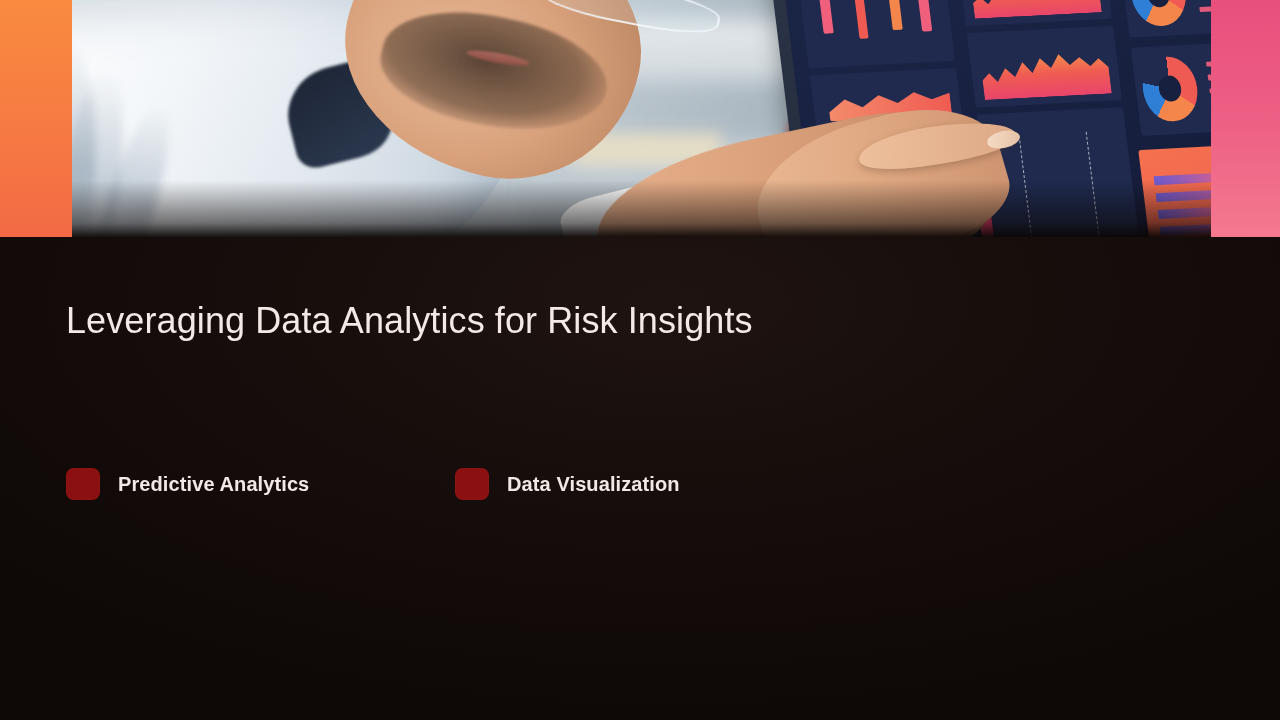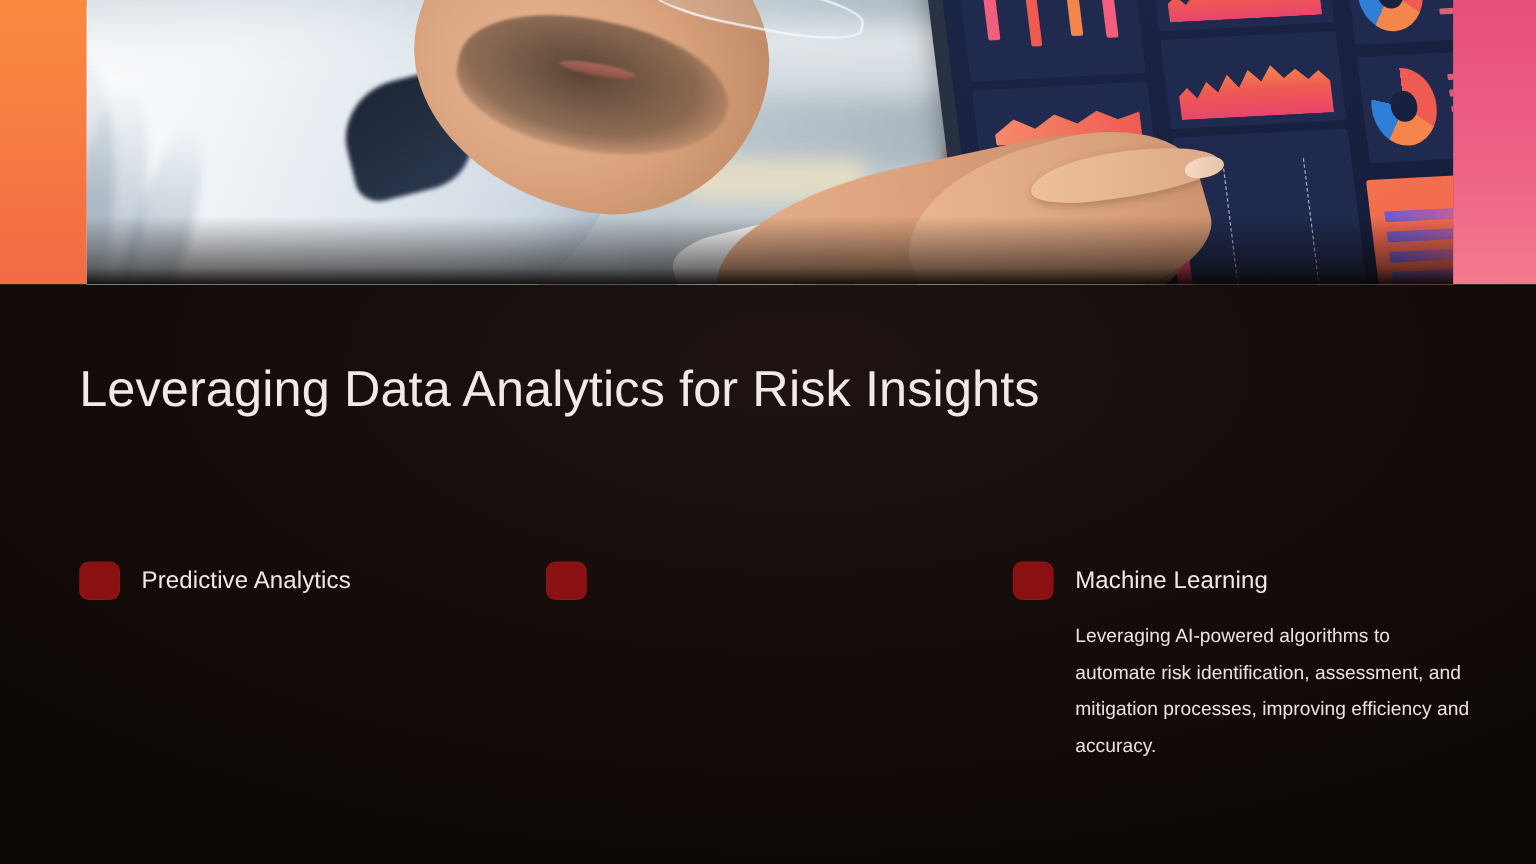--- a/index.html
+++ b/index.html
@@ -260,21 +260,21 @@
   }
 
   .photo-shade {
     position:absolute; inset:0;
     background:linear-gradient(180deg, rgba(0,0,0,0) 76%, rgba(10,6,5,.55) 94%, rgba(10,6,5,.95) 100%);
     pointer-events:none;
   }
 
   .title {
     position:absolute; left:66px; top:300px;
-    font-size:42px; font-weight:400;
+    font-size:36px; font-weight:400;
     letter-spacing:.1px;
     color:#f3e9e6;
     white-space:nowrap;
   }
 
   .columns {
     position:absolute; left:66px; top:466px;
     width:1160px;
     display:flex;
   }
@@ -287,21 +287,21 @@
   }
   .marker {
     width:34px; height:32px;
     background:#8a1011;
     border-radius:8px;
     flex:0 0 auto;
     box-shadow:inset 0 0 0 1px rgba(160,30,30,.25);
   }
   .col-title {
     margin-left:18px;
-    font-size:20px; font-weight:400;
+    font-size:20px; font-weight:700;
     color:#f2e8e5;
     letter-spacing:.1px;
     white-space:nowrap;
   }
   .col-body {
     margin-top:14px;
     margin-left:52px;
     width:320px;
     font-size:16px; font-weight:400;
     line-height:30.5px;
@@ -408,25 +408,19 @@
     <div class="col">
       <div class="col-head">
         <span class="marker"></span>
         <span class="col-title">Predictive Analytics</span>
       </div>
     </div>
 
     <div class="col">
       <div class="col-head">
         <span class="marker"></span>
+        <span class="col-title">Data Visualization</span>
       </div>
     </div>
 
-    <div class="col">
-      <div class="col-head">
-        <span class="marker"></span>
-        <span class="col-title">Machine Learning</span>
-      </div>
-      <p class="col-body">Leveraging AI-powered algorithms to automate risk identification, assessment, and mitigation processes, improving efficiency and accuracy.</p>
-    </div>
 
   </div>
 </div>
 
 </body></html>

